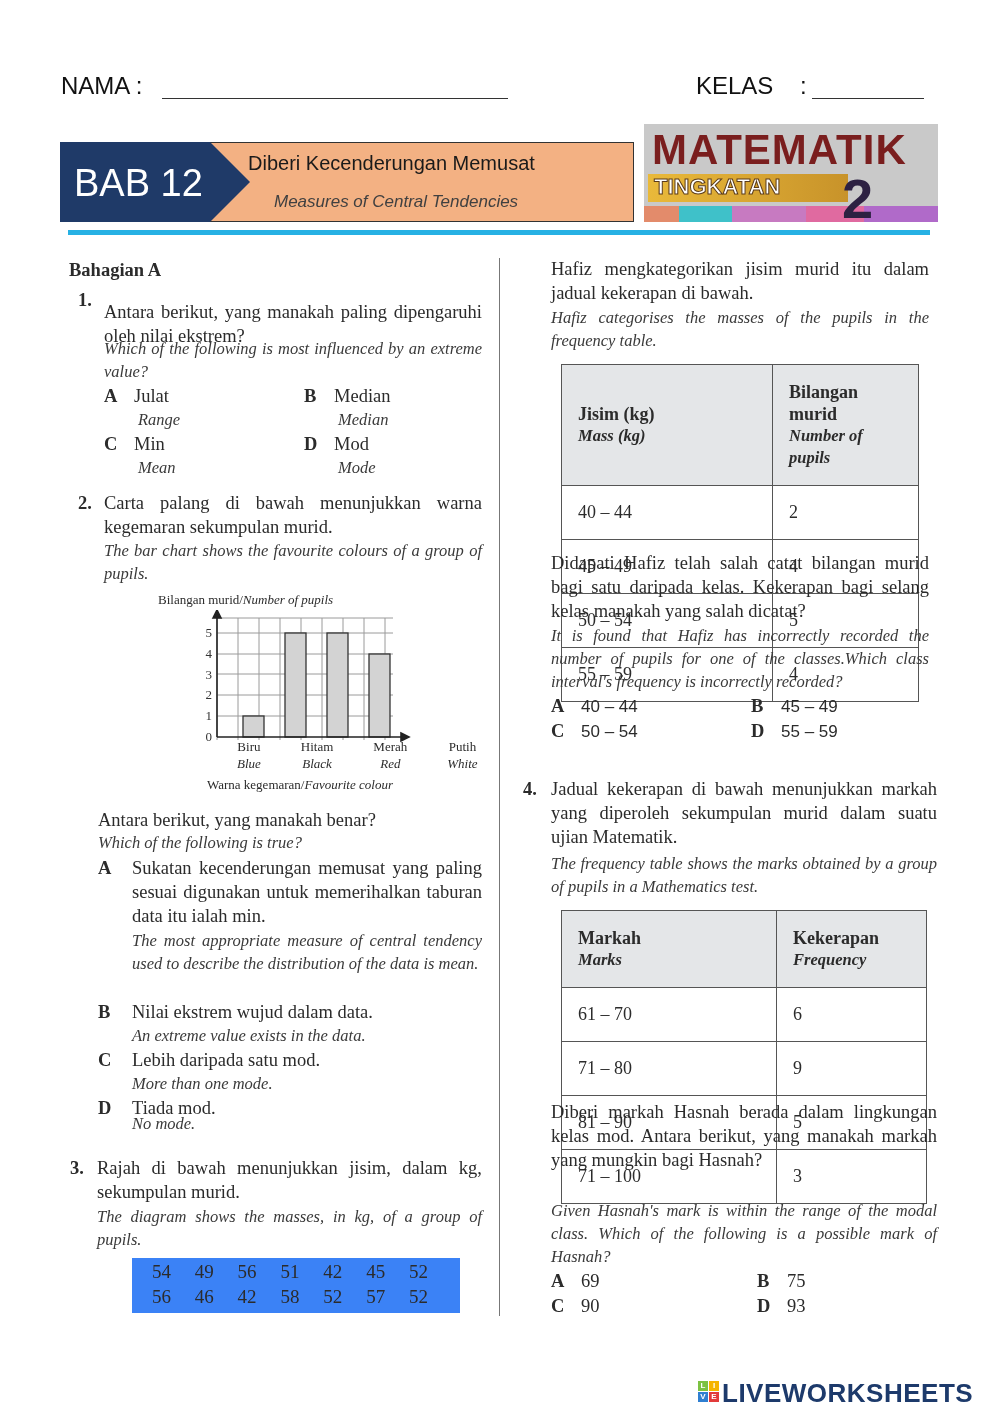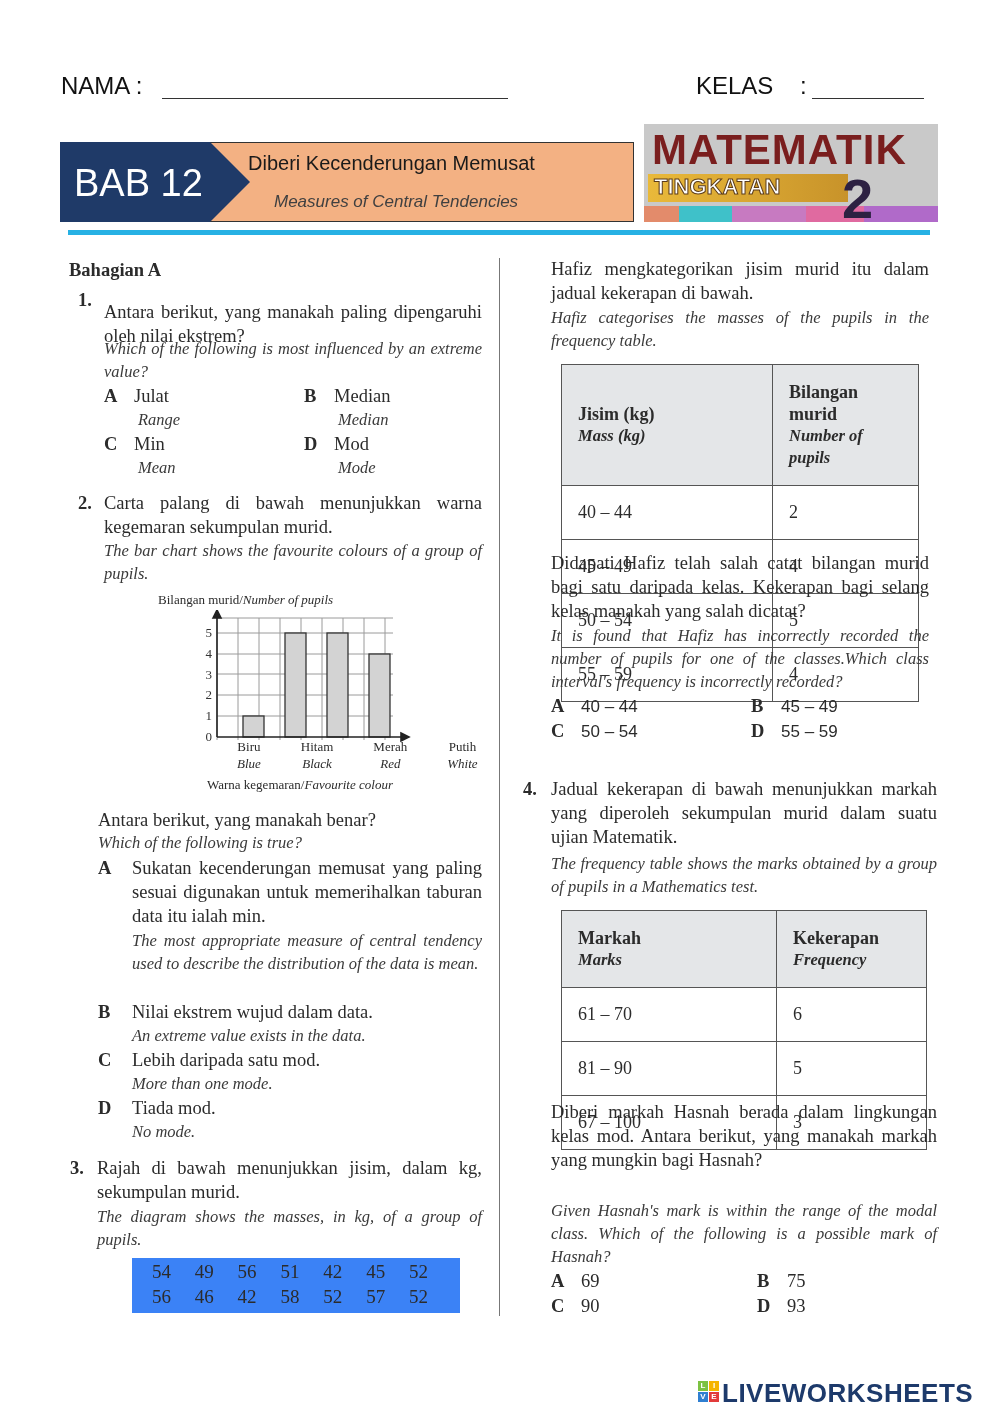--- a/index.html
+++ b/index.html
@@ -158,21 +158,21 @@
   <div class="t it" style="left:34px;top:24px;">An extreme value exists in the data.</div>
 </div>
 <div class="abs" style="left:98px;top:1048px;width:384px;">
   <div class="t b" style="left:0;top:0;">C</div>
   <div class="t" style="left:34px;top:0;">Lebih daripada satu mod.</div>
   <div class="t it" style="left:34px;top:24px;">More than one mode.</div>
 </div>
 <div class="abs" style="left:98px;top:1096px;width:384px;">
   <div class="t b" style="left:0;top:0;">D</div>
   <div class="t" style="left:34px;top:0;">Tiada mod.</div>
-  <div class="t it" style="left:34px;top:24px;font-style:italic;">No mode.</div>
+  <div class="t it" style="left:34px;top:16px;font-style:italic;">No mode.</div>
 </div>
 
 <div class="t b" style="left:70px;top:1156px;">3.</div>
 <div class="t" style="left:97px;top:1156px;width:385px;text-align:justify;">Rajah di bawah menunjukkan jisim, dalam kg, sekumpulan murid.</div>
 <div class="t it" style="left:97px;top:1205px;width:385px;text-align:justify;">The diagram shows the masses, in kg, of a group of pupils.</div>
 
 <div class="abs massbox">
   <div class="massrow" style="top:3px;">
     <span>54</span>
       <span>49</span>
@@ -237,25 +237,29 @@
   <tbody>
       <tr style="height:53px;">
     <th style="width:182px;"><span>Markah</span><span class="sub">Marks</span></th>
     <th><span>Kekerapan</span><span class="sub">Frequency</span></th>
   </tr>
   <tr style="height:30px;">
         <td>61 – 70</td>
         <td>6</td>
       </tr>
   <tr style="height:30px;">
+        <td>71 – 80</td>
+        <td>9</td>
+      </tr>
+  <tr style="height:30px;">
         <td>81 – 90</td>
         <td>5</td>
       </tr>
   <tr style="height:30px;">
-        <td>67 – 100</td>
+        <td>71 – 100</td>
         <td>3</td>
       </tr>
 </tbody>
   </table>
 
 <div class="t" style="left:551px;top:1100px;width:386px;text-align:justify;">Diberi markah Hasnah berada dalam lingkungan kelas mod. Antara berikut, yang manakah markah yang mungkin bagi Hasnah?</div>
 <div class="t it" style="left:551px;top:1199px;width:386px;text-align:justify;">Given Hasnah's mark is within the range of the modal class. Which of the following is a possible mark of Hasnah?</div>
 
 <div class="t" style="left:551px;top:1269px;"><span class="opt-l">A</span><span>69</span></div>
 <div class="t" style="left:757px;top:1269px;"><span class="opt-l">B</span><span>75</span></div>

